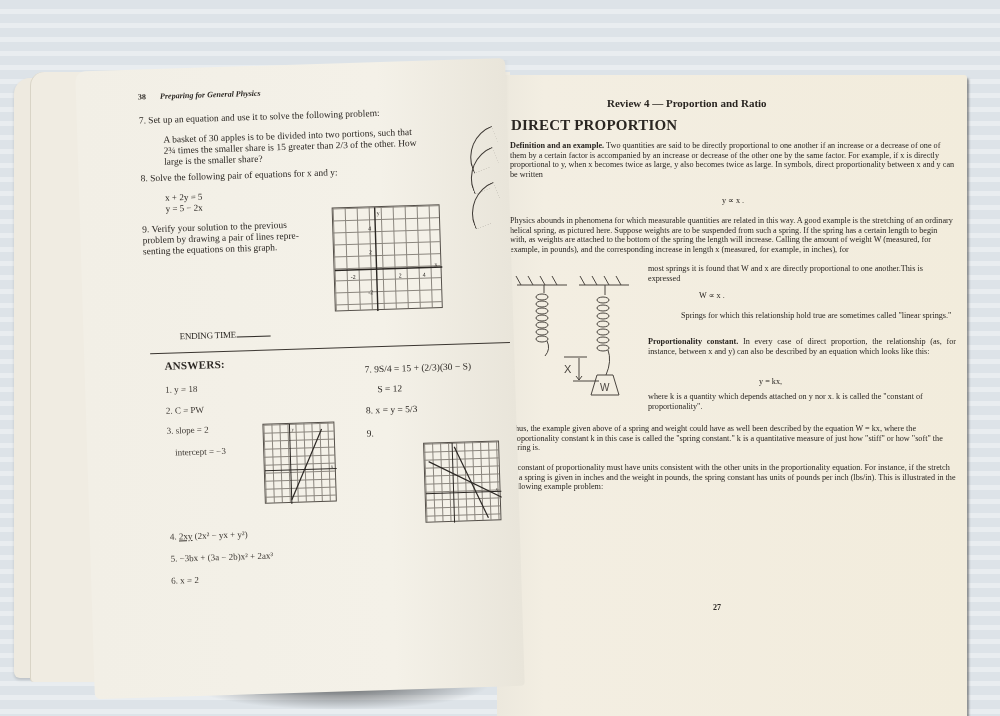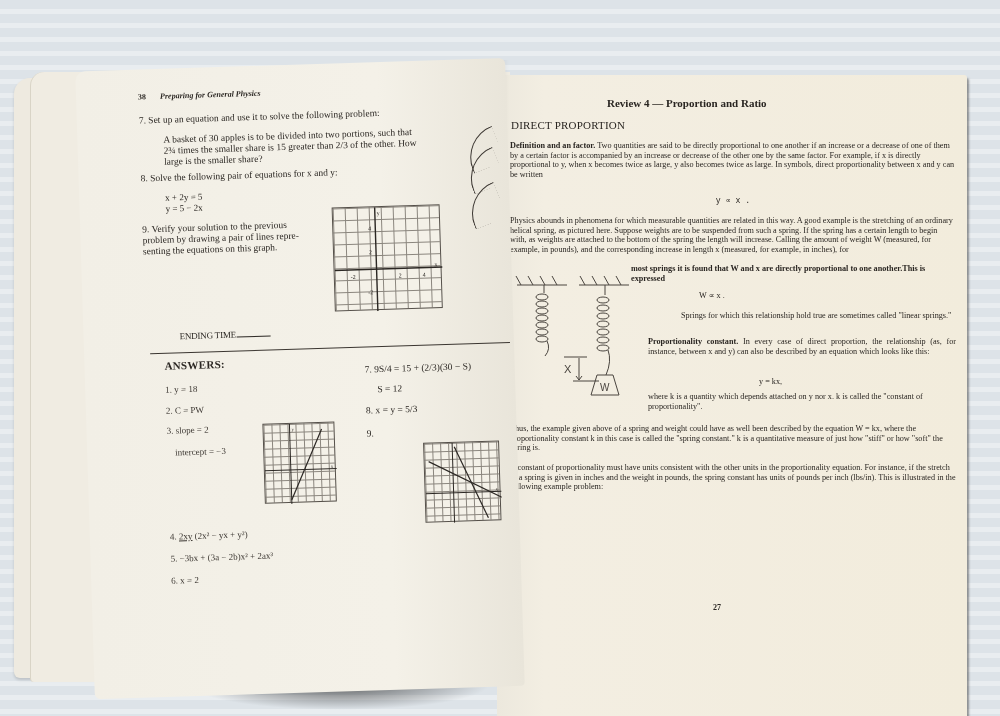--- a/index.html
+++ b/index.html
@@ -59,44 +59,44 @@
       linear-gradient(90deg, #8a857d 1px, transparent 1px),
       linear-gradient(180deg, #8a857d 1px, transparent 1px);
     background-size: 12px 12px;
     background-color: #f4f1e8;
   }
   .graph svg { position: absolute; left: 0; top: 0; }
 
   
   .rp { position: absolute; font-size: 8.2px; line-height: 9.6px; color: #2a2622; }
   .chapter-title { left: 110px; top: 24px; font-size: 11px; font-weight: bold; }
-  .section-title { left: 14px; top: 46px; font-size: 11px; font-weight: normal; letter-spacing: 0.2px; }
+  .section-title { left: 14px; top: 46px; font-size: 15px; font-weight: bold; letter-spacing: 0.2px; }
   .b { font-weight: bold; }
   .eq { text-align: center; }
   .page-num { font-size: 8px; font-weight: bold; }
 </style>
 </head>
 <body>
 
 <div class="shadow"></div>
 <div class="page-stack"></div>
 <div class="page-stack2"></div>
 
 <div class="right-page">
   <div class="rp chapter-title">Review 4 — Proportion and Ratio</div>
   <div class="rp section-title">DIRECT PROPORTION</div>
 
   <div class="rp" style="left:13px; top:66px; width:446px;">
-    <span class="b">Definition and an factor.</span>
+    <span class="b">Definition and an example.</span>
     <span>Two quantities are said to be directly proportional to one another if an increase or a decrease of one of them by a certain factor is accompanied by an increase or decrease of the other one by the same factor. For example, if x is directly proportional to y, when x becomes twice as large, y also becomes twice as large. In symbols, direct proportionality between x and y can be written</span>
   </div>
-  <div class="rp eq" style="left:13px; top:121px; width:446px;font-family:Liberation Mono, monospace;">y ∝ x .</div>
+  <div class="rp eq" style="left:13px; top:121px; width:446px;">y ∝ x .</div>
 
   <div class="rp" style="left:13px; top:141px; width:446px;">Physics abounds in phenomena for which measurable quantities are related in this way. A good example is the stretching of an ordinary helical spring, as pictured here. Suppose weights are to be suspended from such a spring. If the spring has a certain length to begin with, as weights are attached to the bottom of the spring the length will increase. Calling the amount of weight W (measured, for example, in pounds), and the corresponding increase in length x (measured, for example, in inches), for</div>
-  <div class="rp" style="left:134px; top:189px; width:308px;font-weight:bold;">most springs it is found that W and x are directly proportional to one another.This is expressed</div>
+  <div class="rp" style="left:151px; top:189px; width:308px;">most springs it is found that W and x are directly proportional to one another.This is expressed</div>
   <div class="rp" style="left:202px; top:216px;">W ∝ x .</div>
 
   <div style="position:absolute; left:12px; top:196px; width:140px; height:150px;">
     <svg width="140" height="150" viewBox="0 0 140 150">
       <g stroke="#4a453f" stroke-width="1" fill="none">
         <line x1="8" y1="14" x2="58" y2="14"></line>
         <line x1="12" y1="14" x2="7" y2="5"></line>
           <line x1="24" y1="14" x2="19" y2="5"></line>
           <line x1="36" y1="14" x2="31" y2="5"></line>
           <line x1="48" y1="14" x2="43" y2="5"></line>

